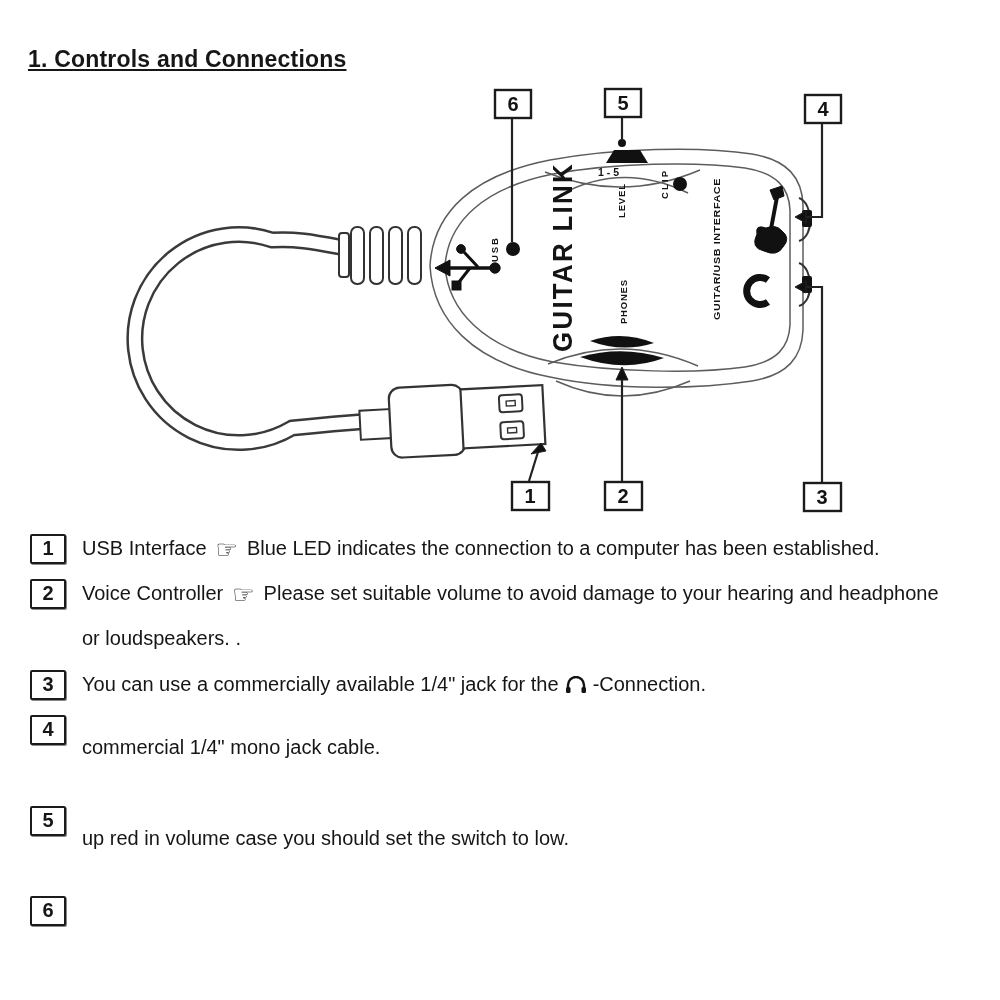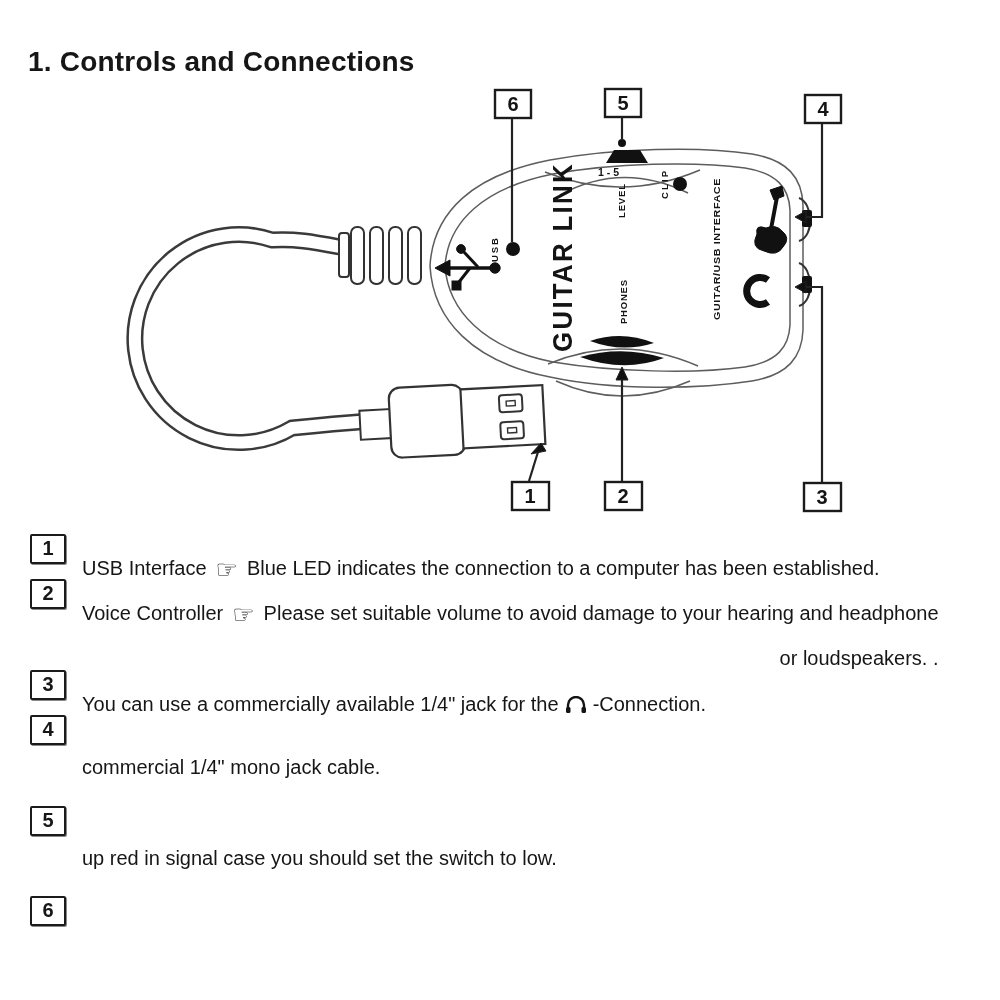--- a/index.html
+++ b/index.html
@@ -1,34 +1,34 @@
 <!DOCTYPE html>
 <html><head>
 <meta charset="utf-8">
 <style>
   html,body{margin:0;padding:0;}
   body{
     width:1000px;height:1000px;background:#ffffff;
     font-family:"Liberation Sans",sans-serif;color:#161616;position:relative;overflow:hidden;
   }
   .page-title{
-    position:absolute;left:28px;top:46px;font-size:28px;font-weight:bold;letter-spacing:.2px;
+    position:absolute;left:28px;top:46px;font-size:23px;font-weight:bold;letter-spacing:.2px;text-decoration:underline;
   }
   svg.diagram{position:absolute;left:0;top:0;}
   svg text{font-family:"Liberation Sans",sans-serif;fill:#141414;}
   .items{position:absolute;left:30px;top:0;width:950px;height:1000px;}
   .item{position:absolute;display:flex;align-items:flex-start;}
   .num{
     width:32px;height:26px;border:2.5px solid #1b1b1b;border-radius:2px;background:#fff;
     font-weight:bold;font-size:20px;text-align:center;line-height:25px;flex:none;margin-right:16px;
     box-shadow:1px 1px 0 rgba(40,40,40,.55);
   }
-  .txt{font-size:20px;line-height:27px;white-space:nowrap;padding-top:1px;margin-top:20px;}
+  .txt{font-size:20px;line-height:27px;white-space:nowrap;padding-top:1px;}
   .hand{font-size:25px;padding:0 9px;display:inline-block;vertical-align:-3px;line-height:20px;}
-  .line2{margin-top:18px;text-align:right;}
+  .line2{margin-top:18px;}
   .hp-inline{display:inline-block;margin:0 6px;vertical-align:-3px;}
 </style>
 </head>
 <body>
 
 <div class="page-title">1. Controls and Connections</div>
 
 <svg class="diagram" width="1000" height="530" viewBox="0 0 1000 530">
 
   <g>
@@ -168,21 +168,21 @@
   <div class="item" style="top:715px">
     <div class="num">4</div>
     <div class="txt">
       <div class="line2">commercial 1/4" mono jack cable.</div>
     </div>
   </div>
 
   <div class="item" style="top:806px">
     <div class="num">5</div>
     <div class="txt">
-      <div class="line2">up red in signal case you should set the switch to low.</div>
+      <div class="line2">up red in volume case you should set the switch to low.</div>
     </div>
   </div>
 
   <div class="item" style="top:896px">
     <div class="num">6</div>
   </div>
 
 </div>
 
 </body></html>

